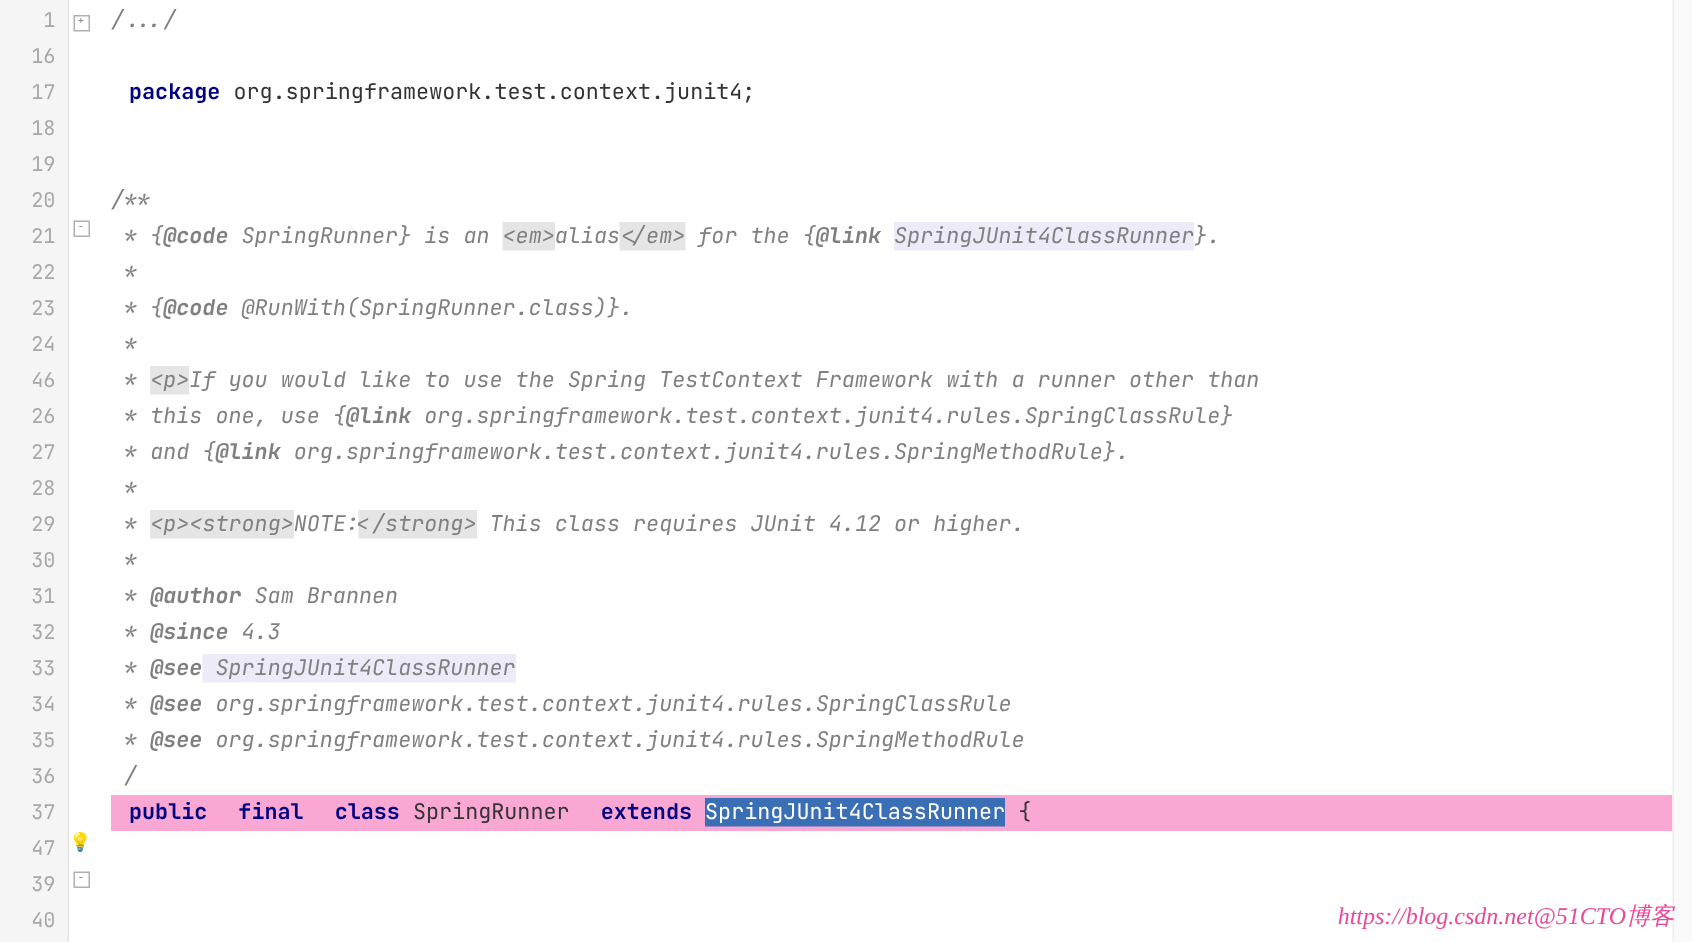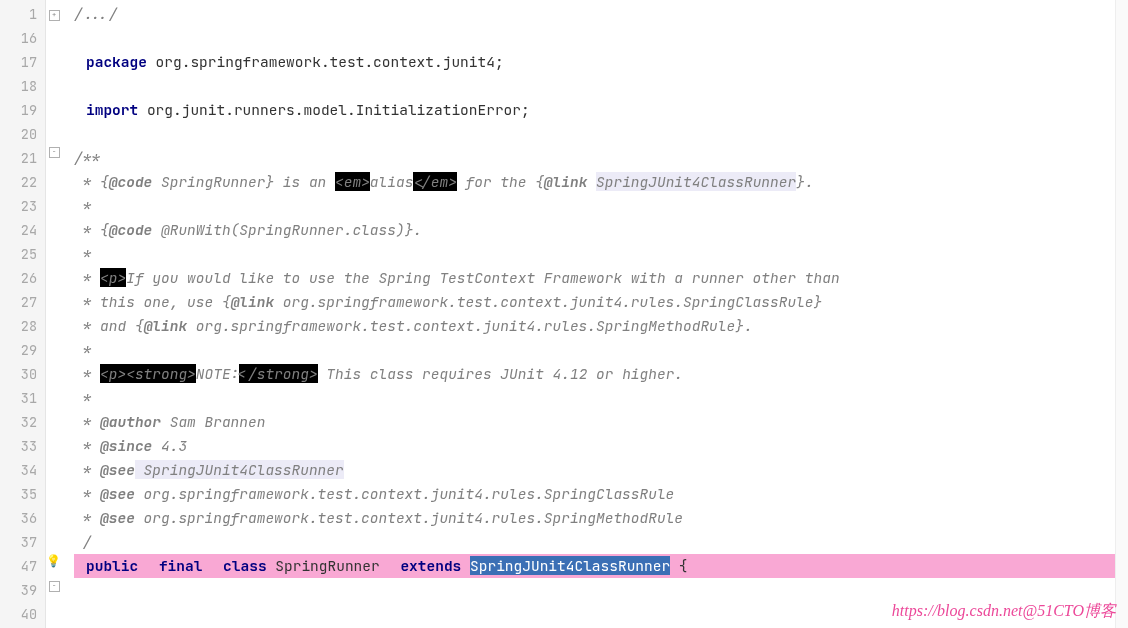--- a/index.html
+++ b/index.html
@@ -15,21 +15,21 @@
   .row{height:24px;line-height:24px;}
   .gutter .ln{color:#a8a8a8;padding-right:8px;font-size:13.5px;font-family:inherit;}
   .fold-gutter .fm{width:9px;height:9px;border:1px solid #b0b0b0;background:#fff;
     font-size:7px;line-height:7px;text-align:center;color:#888;margin-top:8px;}
   .fold-gutter .empty{height:24px;}
   .bulb{font-size:12px;line-height:24px;}
   .marker-strip{width:12px;background:#fafafa;border-left:1px solid #eee;}
   .kw{font-weight:bold;color:#000080;margin-left:12px;}
   .cm{color:#808080;font-style:italic;}
   .dc{color:#808080;font-style:italic;font-weight:bold;}
-  .hl-tag{background:#000000;font-style:italic;}
+  .hl-tag{background:#e5e5e5;font-style:italic;}
   .id-hl{background:#ecebf7;}
   .id-sel{background:#3b6fb5;color:#fff;}
   .line-hl{background:#f9a8d4;display:block;width:100%;}
   .watermark{position:absolute;right:12px;bottom:6px;color:#ec4899;
     font-style:italic;font-family:serif;font-size:16px;pointer-events:none;}
 </style>
 </head>
 <body>
 
 <div class="editor">
@@ -37,21 +37,21 @@
       <div class="ln row">1</div>
       <div class="ln row">16</div>
       <div class="ln row">17</div>
       <div class="ln row">18</div>
       <div class="ln row">19</div>
       <div class="ln row">20</div>
       <div class="ln row">21</div>
       <div class="ln row">22</div>
       <div class="ln row">23</div>
       <div class="ln row">24</div>
-      <div class="ln row">25</div>
+      <div class="ln row">46</div>
       <div class="ln row">26</div>
       <div class="ln row">27</div>
       <div class="ln row">28</div>
       <div class="ln row">29</div>
       <div class="ln row">30</div>
       <div class="ln row">31</div>
       <div class="ln row">32</div>
       <div class="ln row">33</div>
       <div class="ln row">34</div>
       <div class="ln row">35</div>
@@ -89,21 +89,20 @@
       <div class="bulb" style="height: 24px;">💡</div>
       <div class="fm">−</div>
       <div style="height: 13px;"></div>
       <div class="empty"></div>
     </div>
   <div class="code">
     <span class="row"><span class="cm">/.../</span></span>
     <span class="row"></span>
     <span class="row"><span class="kw">package</span><span> org.springframework.test.context.junit4;</span></span>
     <span class="row"></span>
-    <span class="row"><span class="kw">import</span><span> org.junit.runners.model.InitializationError;</span></span>
     <span class="row"></span>
     <span class="row"><span class="cm">/**</span></span>
     <span class="row cm"><span> * </span><span>{</span><span class="dc">@code</span><span> SpringRunner</span><span>}</span><span> is an </span><span class="hl-tag">&lt;em&gt;</span><span>alias</span><span class="hl-tag">&lt;/em&gt;</span><span> for the </span><span>{</span><span class="dc">@link</span><span> </span><span class="id-hl">SpringJUnit4ClassRunner</span><span>}</span><span>.</span></span>
     <span class="row cm"><span> * </span></span>
     <span class="row cm"><span> * </span><span>{</span><span class="dc">@code</span><span> @RunWith(SpringRunner.class)</span><span>}</span><span>.</span></span>
     <span class="row cm"><span> * </span></span>
     <span class="row cm"><span> * </span><span class="hl-tag">&lt;p&gt;</span><span>If you would like to use the Spring TestContext Framework with a runner other than</span></span>
     <span class="row cm"><span> * </span><span>this one, use </span><span>{</span><span class="dc">@link</span><span> org.springframework.test.context.junit4.rules.SpringClassRule</span><span>}</span></span>
     <span class="row cm"><span> * </span><span>and </span><span>{</span><span class="dc">@link</span><span> org.springframework.test.context.junit4.rules.SpringMethodRule</span><span>}</span><span>.</span></span>
     <span class="row cm"><span> * </span></span>

